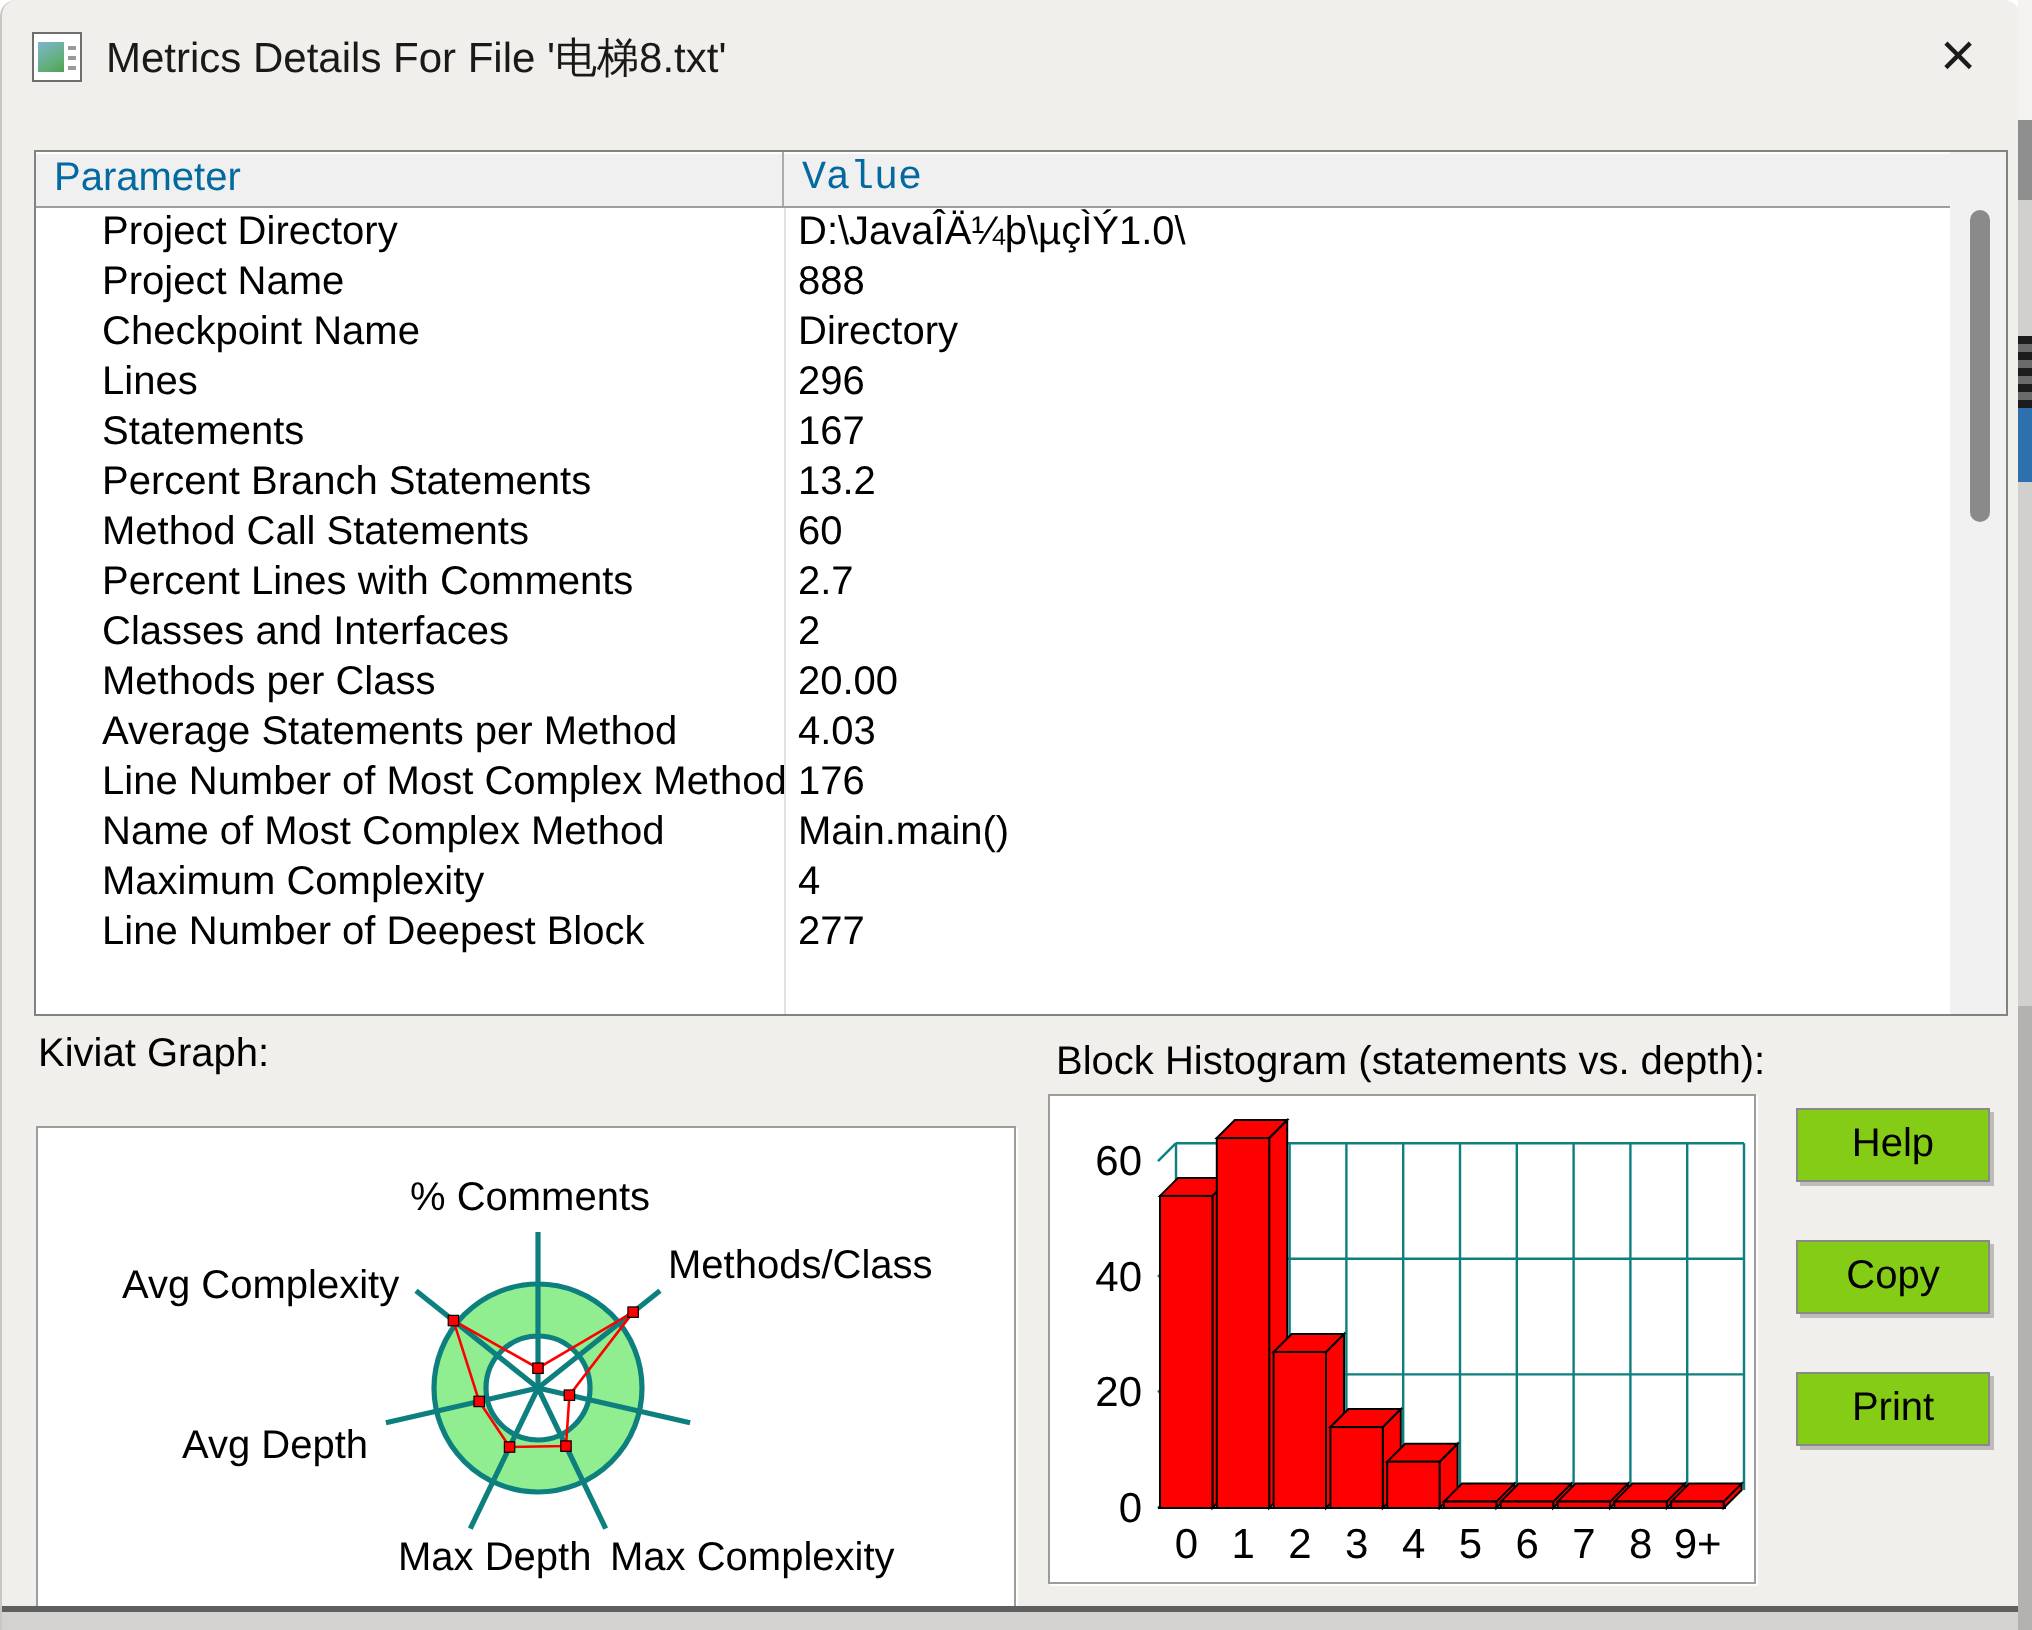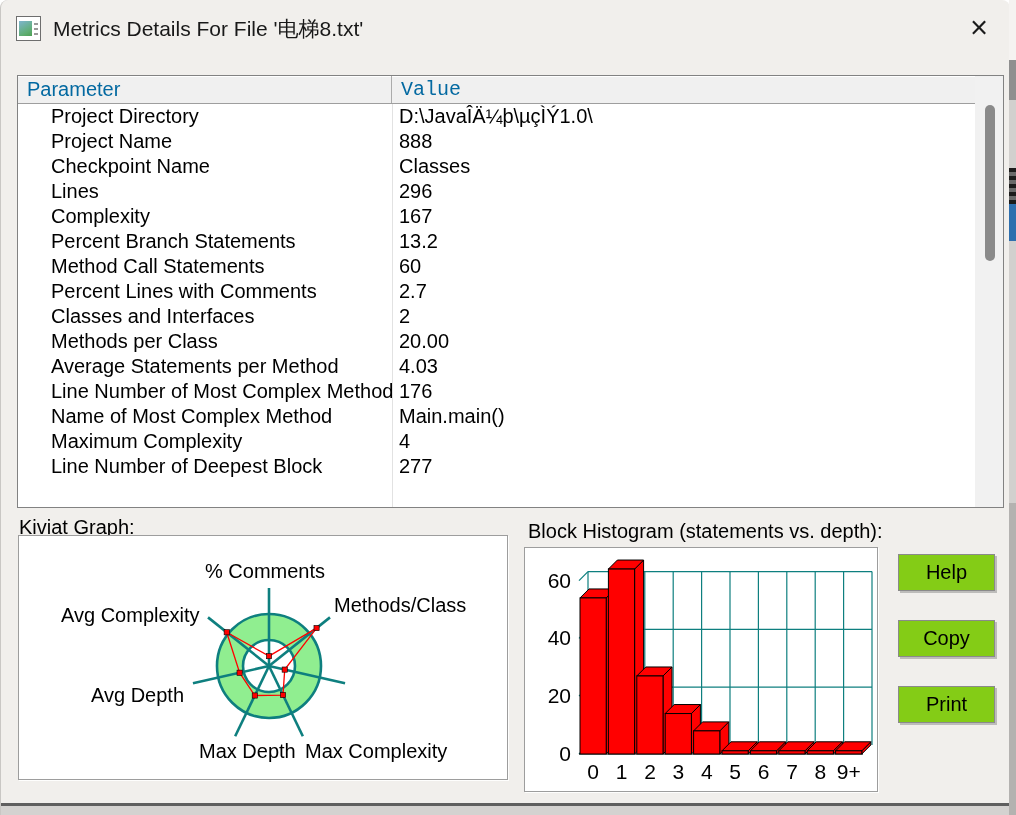--- a/index.html
+++ b/index.html
@@ -25,21 +25,21 @@
   .cell.p{left:9px;margin-left:24px;}
   .cell.v{left:381px;}
   .col-divider{position:absolute;left:374px;top:28px;width:1px;height:403px;background:#e2e2e2;}
   .vscroll-track{position:absolute;right:0;top:0;width:28px;height:431px;background:#f1f1f1;}
   .vscroll-thumb{position:absolute;left:10px;top:29px;width:10px;height:156px;border-radius:5px;background:#8a8a8a;}
   
   .sec-label{position:absolute;font-size:20px;color:#000;white-space:nowrap;}
   .kiviat-label{left:18px;top:516px;}
   .hist-label{left:527px;top:520px;}
   .panel{position:absolute;background:#ffffff;border:1px solid #9d9d9d;box-sizing:border-box;box-shadow:1px 1px 0 rgba(255,255,255,.9);}
-  .kiviat-box{left:17px;top:535px;width:490px;height:245px;}
+  .kiviat-box{left:17px;top:563px;width:490px;height:245px;}
   .hist-box{left:523px;top:547px;width:354px;height:245px;}
   .kiviat-axis-label{position:absolute;font-size:20px;color:#000;white-space:nowrap;}
   svg{position:absolute;left:0;top:0;}
   svg text{font-family:"Liberation Sans",sans-serif;}
   
   .btn{position:absolute;left:897px;width:97px;height:37px;background:#84cc16;border:1px solid #8a8a8a;box-sizing:border-box;
        display:flex;align-items:center;justify-content:center;font-size:20px;color:#000;box-shadow:2px 2px 0 #bdbcba;cursor:default;}
   .btn-help{top:554px;} .btn-copy{top:620px;} .btn-print{top:686px;}
   .btn-done{top:752px;border:2px solid #4a4a4a;}
   
@@ -75,28 +75,28 @@
           <div class="trow">
             <div class="cell p">Project Directory</div>
             <div class="cell v">D:\JavaÎÄ¼þ\µçÌÝ1.0\</div>
           </div>
           <div class="trow">
             <div class="cell p">Project Name</div>
             <div class="cell v">888</div>
           </div>
           <div class="trow">
             <div class="cell p">Checkpoint Name</div>
-            <div class="cell v">Classes</div>
+            <div class="cell v">Directory</div>
           </div>
           <div class="trow">
             <div class="cell p">Lines</div>
             <div class="cell v">296</div>
           </div>
           <div class="trow">
-            <div class="cell p">Complexity</div>
+            <div class="cell p">Statements</div>
             <div class="cell v">167</div>
           </div>
           <div class="trow">
             <div class="cell p">Percent Branch Statements</div>
             <div class="cell v">13.2</div>
           </div>
           <div class="trow">
             <div class="cell p">Method Call Statements</div>
             <div class="cell v">60</div>
           </div>

